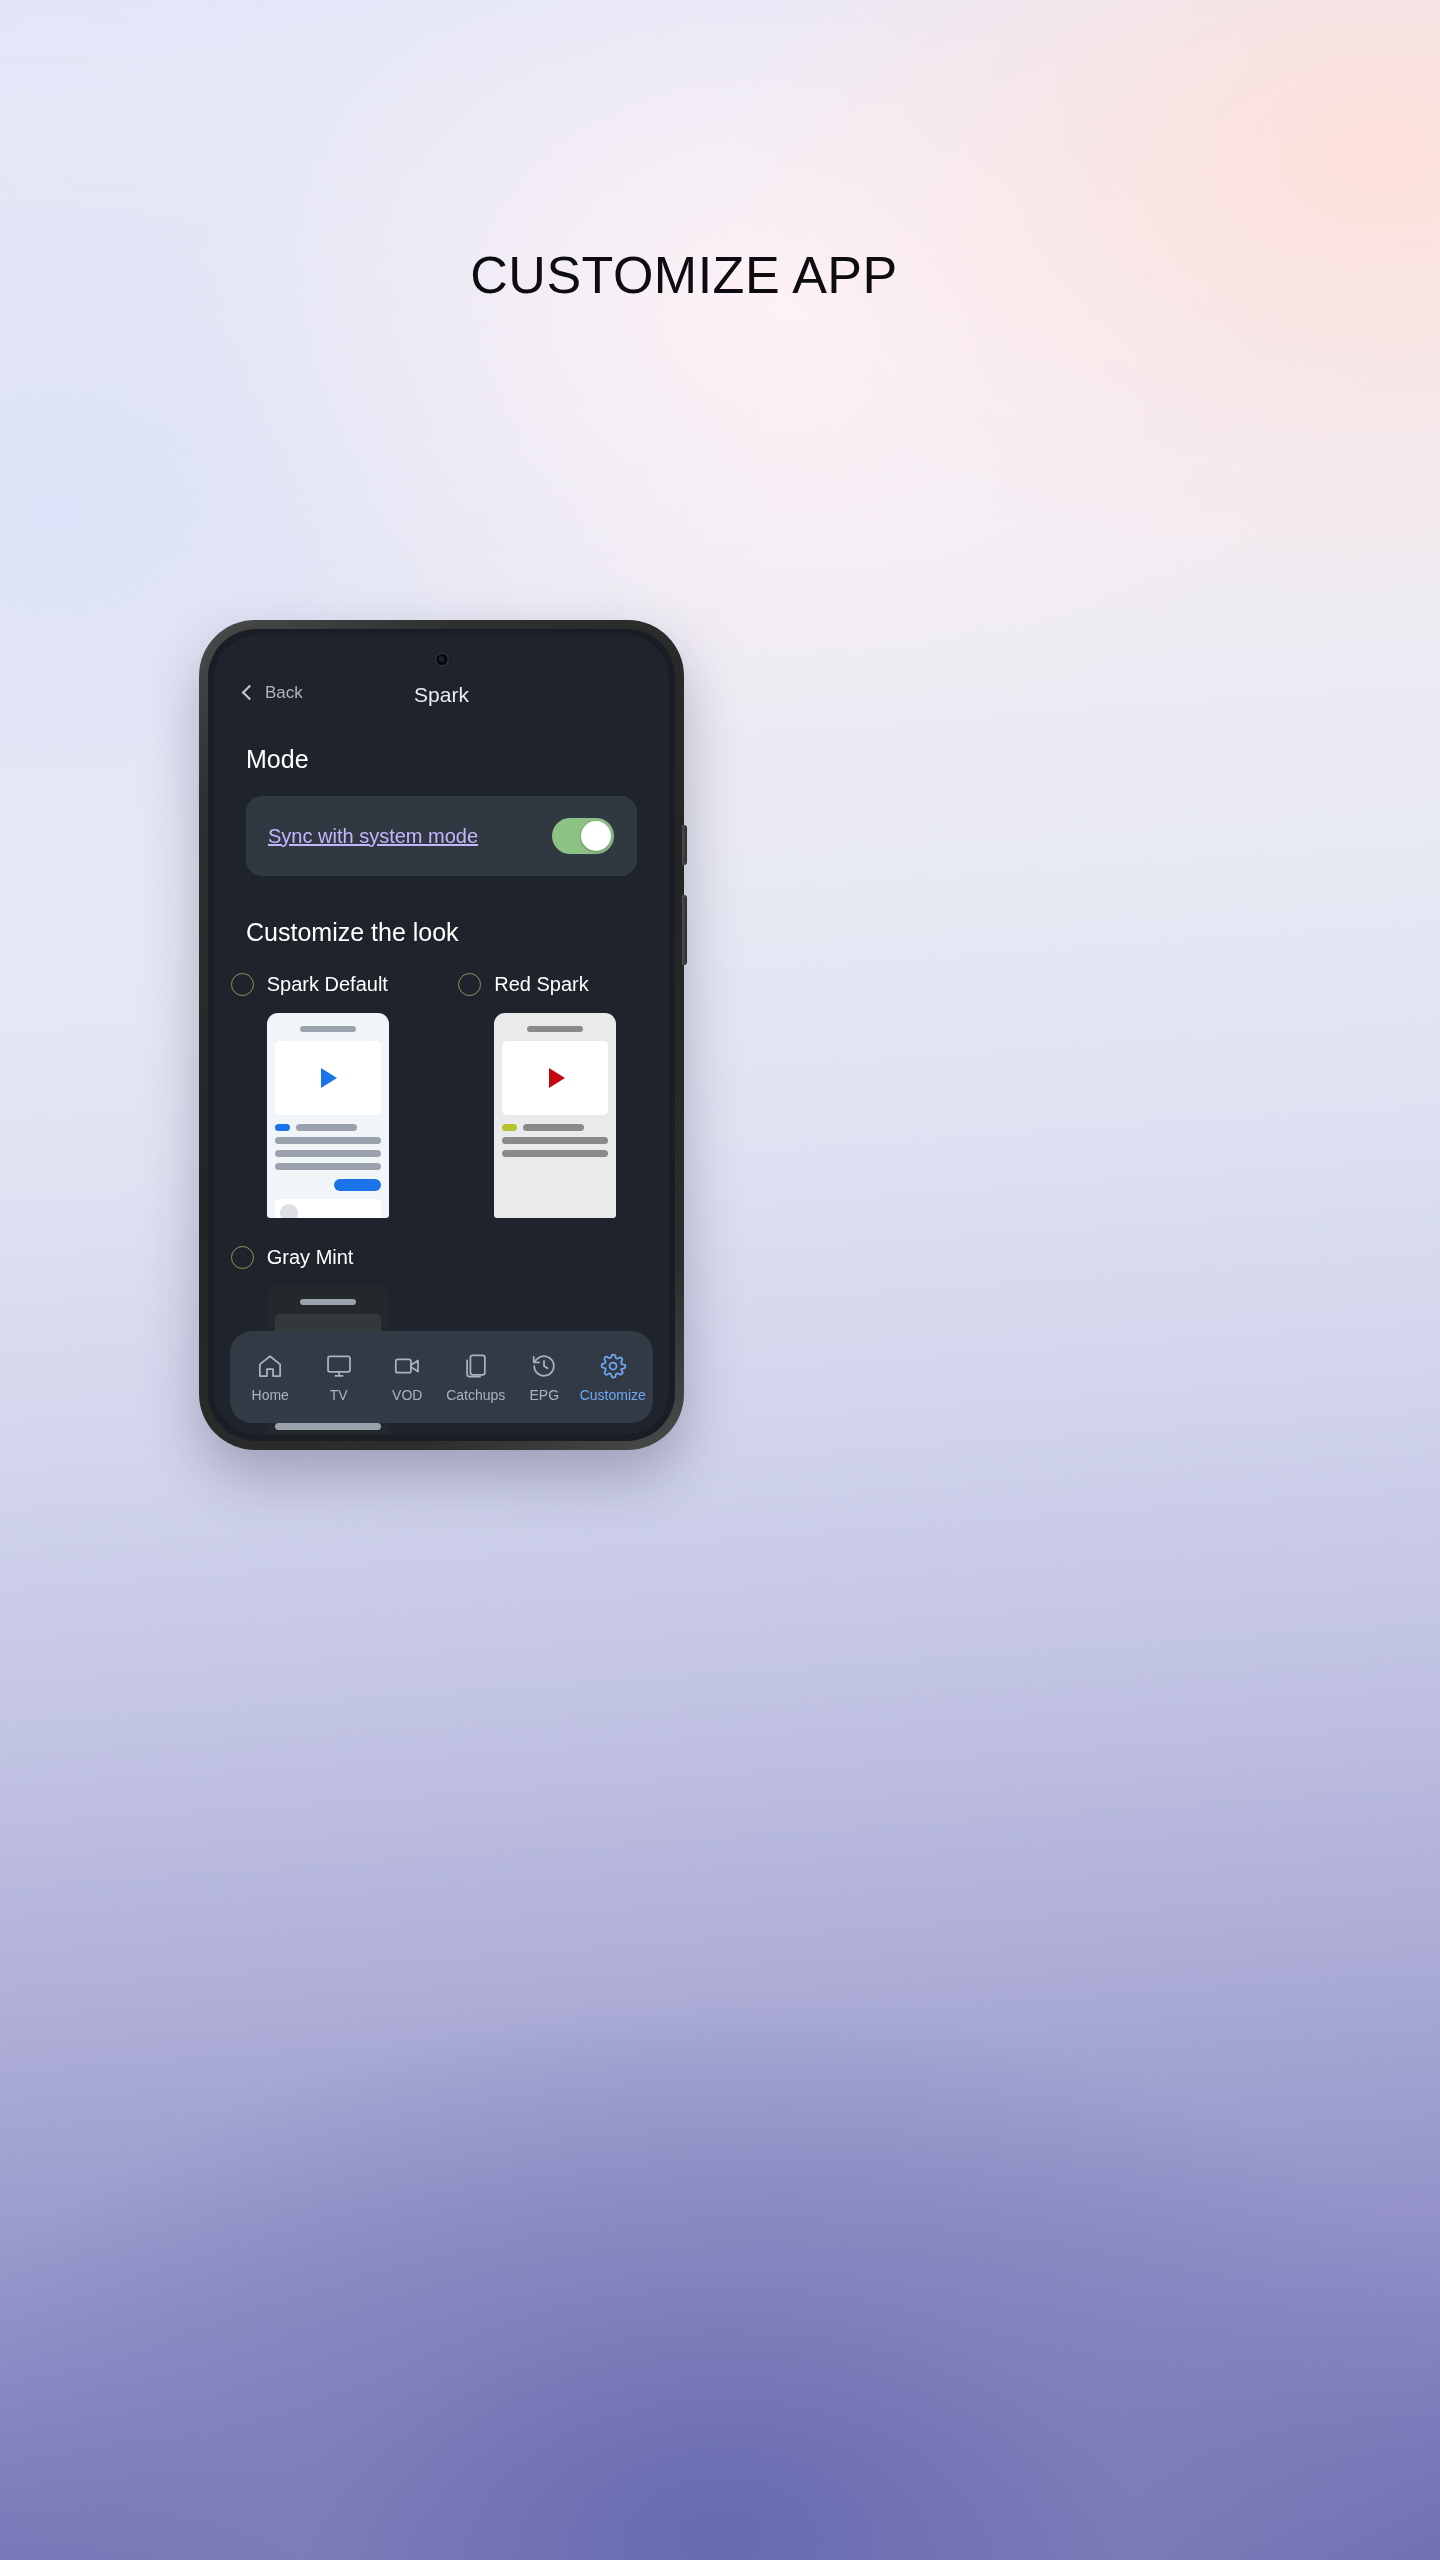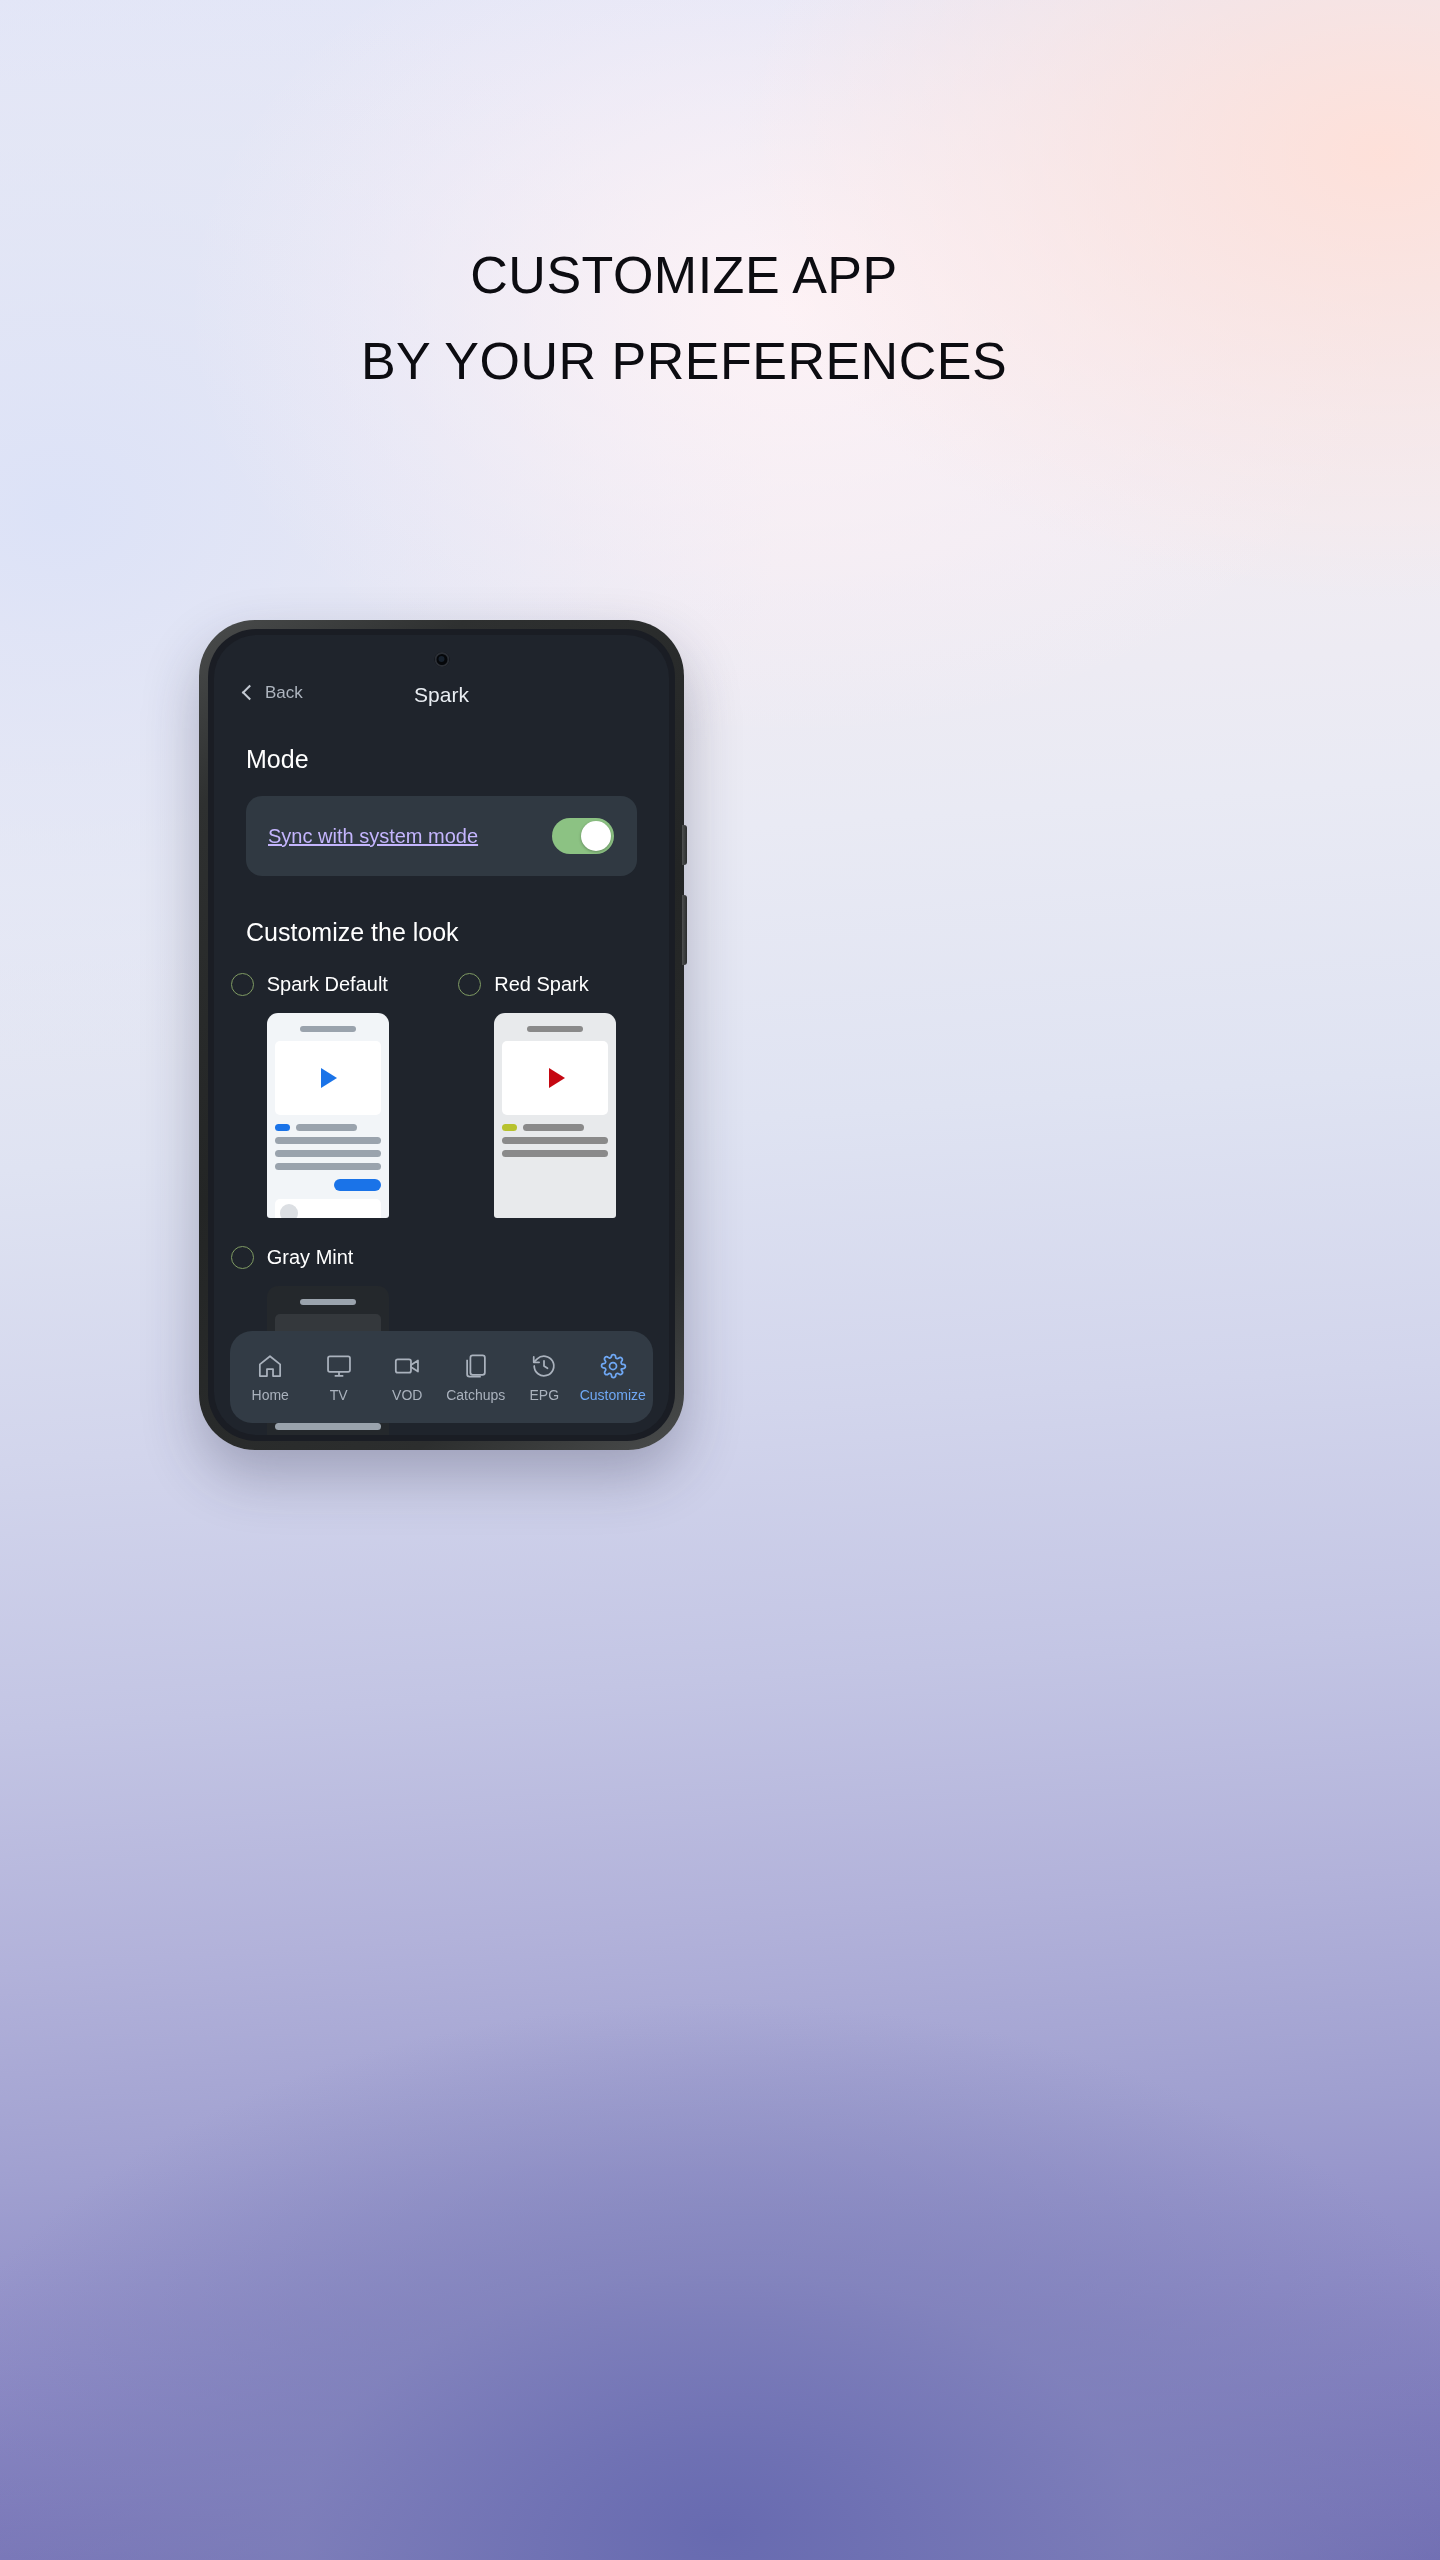--- a/index.html
+++ b/index.html
@@ -237,21 +237,20 @@
   .nav-item .nav-label { font-size:14px; }
   .nav-icon { width:28px; height:28px; display:block; }
 </style>
 </head>
 <body>
 
 <div id="bg"></div>
 
 <div id="headline">
   <div class="line">CUSTOMIZE APP</div>
-  <div class="line">BY YOUR PREFERENCES</div>
 </div>
 
 <div id="phone">
   <div class="side-btn" style="top:205px;height:40px;"></div>
   <div class="side-btn" style="top:275px;height:70px;"></div>
 
   <div id="phone-inner">
     <div id="screen">
 
       <div id="camera"></div>

